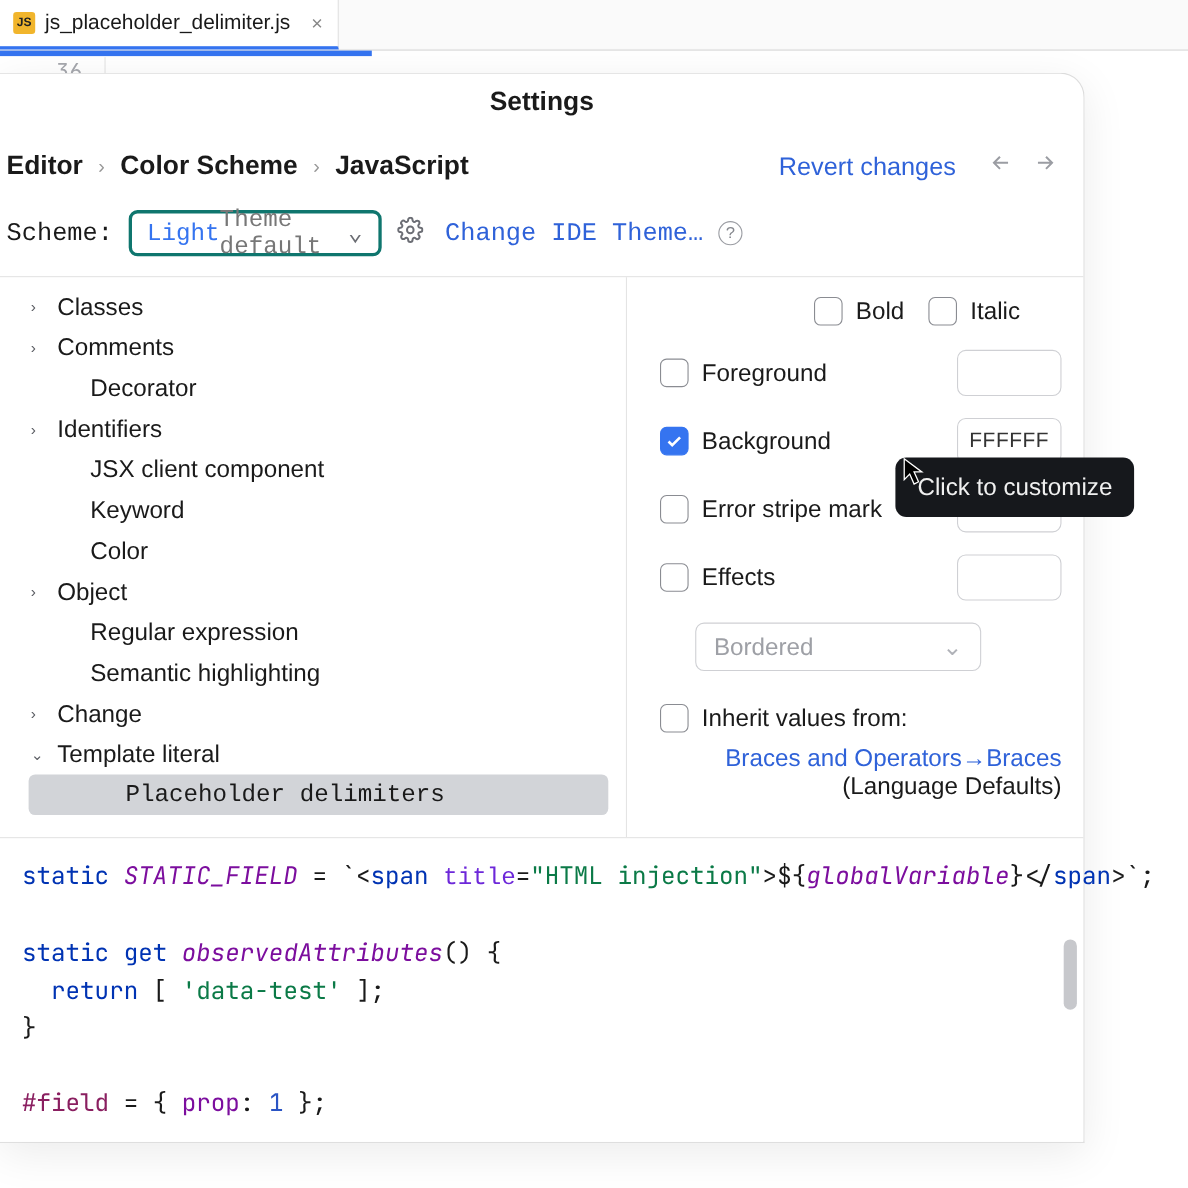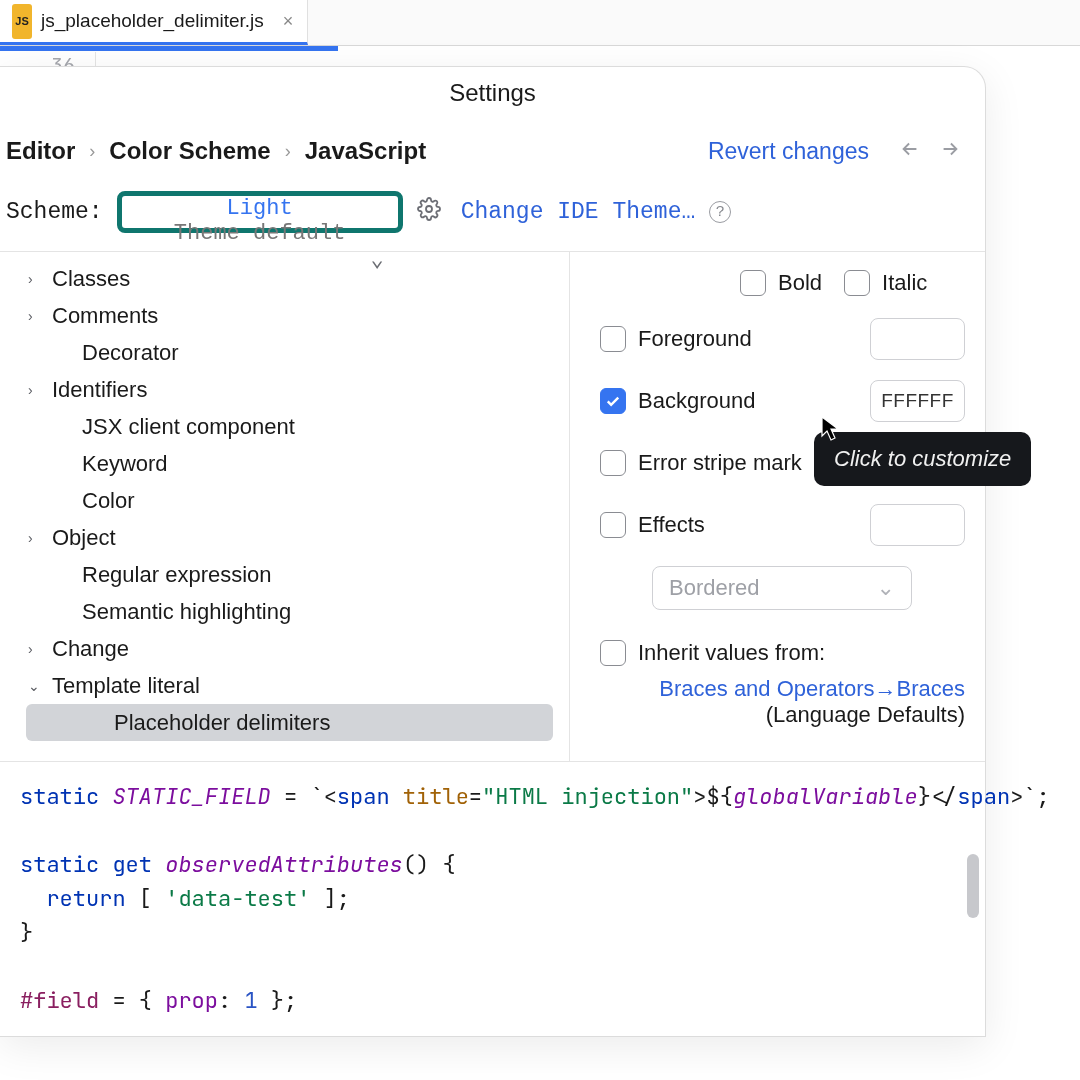--- a/index.html
+++ b/index.html
@@ -1,84 +1,84 @@
 <!DOCTYPE html>
 <html><head>
 <meta charset="utf-8">
 <style>
   * { box-sizing: border-box; margin: 0; padding: 0; }
   body { font-family: -apple-system, BlinkMacSystemFont, "Segoe UI", Arial, sans-serif; font-size: 21px; color: #1a1a1a; background: #fff; width: 1080px; height: 1080px; overflow: hidden; position: relative; }
   
   
   .tabbar { height: 46px; display: flex; align-items: center; border-bottom: 1px solid #d8d8d8; background: #fafafa; }
   .tab { height: 100%; display: flex; align-items: center; padding: 0 14px 0 12px; background: #fff; border-bottom: 3px solid #3574f0; border-right: 1px solid #e0e0e0; gap: 9px; }
-  .tab .js-badge { width: 20px; height: 35px; background: #f1b52c; border-radius: 3px; display: flex; align-items: center; justify-content: center; font-size: 11px; font-weight: 700; color: #222; }
+  .tab .js-badge { width: 20px; height: 20px; background: #f1b52c; border-radius: 3px; display: flex; align-items: center; justify-content: center; font-size: 11px; font-weight: 700; color: #222; }
   .tab .label { font-size: 19px; }
   .tab .close { font-size: 18px; color: #888; margin-left: 10px; }
   .tabbar-bottom { height: 6px; }
   .tab-accent { width: 338px; height: 5px; background: #3574f0; }
   
   
   .gutterrow { height: 26px; display: flex; align-items: center; }
   .gutterrow .lineno { width: 96px; text-align: right; padding-right: 20px; color: #a5a7ad; font-family: "JetBrains Mono", Menlo, monospace; font-size: 20px; border-right: 1px solid #e4e4e4; height: 100%; display:flex; align-items:center; justify-content:flex-end; }
   
   
   .dialog { position: absolute; left: 0; top: 66px; width: 986px; background: #fff; border: 1px solid #dcdcdc; border-top-right-radius: 22px; box-shadow: 0 10px 40px rgba(0,0,0,0.08); border-left: none; }
-  .dialog-title { text-align: center; padding: 12px 0 10px; font-weight: 400; font-size: 24px; }
+  .dialog-title { text-align: center; padding: 12px 0 10px; font-weight: 700; font-size: 24px; }
   .crumbs-row { display: flex; align-items: center; padding: 20px 24px 20px 6px; }
   .crumbs { display: flex; align-items: center; gap: 14px; font-size: 24px; }
   .crumbs .seg { font-weight: 700; }
   .crumbs .sep { color: #999; font-size: 18px; }
   .revert { margin-left: auto; color: #2f62d9; font-size: 23px; }
   .navarrows { display: flex; gap: 18px; margin-left: 30px; color: #9b9da3; }
   .navarrows svg { width: 22px; height: 22px; }
   
   .scheme-row { display: flex; align-items: center; gap: 14px; padding: 6px 6px 18px 6px; font-family: Liberation Mono, monospace; }
   .scheme-label { font-size: 23px; }
-  .scheme-select { border: 5px solid #0f766e; border-radius: 8px; height: 42px; width: 286px; display: flex; align-items: center; padding: 0 14px; color: #3574f0; font-size: 22px; position: relative; flex-direction: column; }
+  .scheme-select { border: 3px solid #0f766e; border-radius: 8px; height: 42px; width: 230px; display: flex; align-items: center; padding: 0 14px; color: #3574f0; font-size: 22px; position: relative; }
   .scheme-select .grey { color: #777; }
   .scheme-select .chev { margin-left: auto; color: #6b6d73; }
   .gear svg { color: #6c6e75; width: 24px; height: 24px; }
   .theme-link { color: #2f62d9; font-size: 23px; margin-left: 6px; }
   .help { width: 22px; height: 22px; border: 1.6px solid #9a9ca2; border-radius: 50%; display: flex; align-items: center; justify-content: center; color: #86888e; font-size: 15px; }
   
   .split { display: flex; border-top: 1px solid #e4e4e4; }
   .tree { width: 570px; border-right: 1px solid #e4e4e4; padding: 8px 0 20px; }
   .tree-item { display: flex; align-items: center; height: 37px; padding-left: 28px; font-size: 22px; gap: 10px; cursor: default; }
   .tree-item.depth1 { padding-left: 58px; }
   .tree-item.depth2 { padding-left: 90px; }
   .tree-item .expander { width: 14px; color: #5b5d63; font-size: 14px; }
-  .tree-item.selected { background: #d2d4d8; border-radius: 6px; margin: 0 16px 0 26px; padding-left: 64px; }
+  .tree-item.selected { background: #d2d4d8; border-radius: 6px; margin: 0 16px 0 26px; padding-left: 64px; font-family: Liberation Mono, monospace; }
   
   .props { flex: 1; padding: 18px 20px 20px 30px; font-size: 22px; }
   .row { display: flex; align-items: center; gap: 12px; margin-bottom: 20px; }
   .cb { width: 26px; height: 26px; border: 1.8px solid #8a8c92; border-radius: 6px; display: inline-flex; align-items: center; justify-content: center; }
   .cb.checked { background: #3574f0; border-color: #3574f0; }
   .cb.checked svg { color: #fff; width: 18px; height: 18px; }
   .swatch { width: 95px; height: 42px; border: 1px solid #cfd0d4; border-radius: 8px; display: flex; align-items: center; justify-content: center; font-size: 19px; letter-spacing: 0.5px; color: #333; }
   .indent-left { margin-left: auto; }
   .bold-row { display: flex; gap: 22px; margin-left: 140px; margin-bottom: 22px; }
-  .effects-select { width: 260px; height: 44px; border: 1px solid #cfd0d4; border-radius: 8px; display: flex; align-items: center; padding: 0 16px; color: #9ea0a6; margin-left: 52px; }
+  .effects-select { width: 260px; height: 44px; border: 1px solid #cfd0d4; border-radius: 8px; display: flex; align-items: center; padding: 0 16px; color: #9ea0a6; margin-left: 32px; }
   .effects-select .chev { margin-left: auto; color: #b0b2b8; }
   .inherit-block { margin-top: 30px; }
   .inherit-link { color: #2f62d9; text-align: right; }
   .inherit-note { text-align: right; color: #1a1a1a; }
   
   .cursor { position: absolute; left: 821px; top: 416px; z-index: 50; }
   .cursor svg { width: 20px; height: 26px; }
-  .tooltip { position: absolute; left: 814px; top: 432px; background: #16181c; color: #f0f0f0; padding: 14px 20px; border-radius: 10px; font-size: 22px; z-index: 49; font-style: italic; }
+  .tooltip { position: absolute; left: 814px; top: 416px; background: #16181c; color: #f0f0f0; padding: 14px 20px; border-radius: 10px; font-size: 22px; z-index: 49; }
   
   
   .preview { border-top: 1px solid #e4e4e4; padding: 18px 16px 18px 20px; font-family: "JetBrains Mono", Menlo, Consolas, monospace; font-size: 22px; line-height: 34px; position: relative; }
   .preview .line { white-space: pre; }
   .kw { color: #0033b3; }
   .field { color: #7c0e9e; font-style: italic; }
   .fn  { color: #7c0e9e; font-style: italic; margin-top: 41px; }
   .tag { color: #0033b3; }
-  .attr{ color: #a16207; }
+  .attr{ color: #6d28d9; font-family: Liberation Mono, monospace; }
   .str { color: #0b7a47; }
   .gv  { color: #7c0e9e; font-style: italic; }
   .num { color: #2a54c4; }
   .prop{ color: #7c0e9e; }
   .priv{ color: #8a1f60; }
   .scrollbar { position: absolute; right: 6px; top: 92px; width: 12px; height: 64px; background: #c7c8cc; border-radius: 6px; }
 </style>
 </head>
 <body>
 

